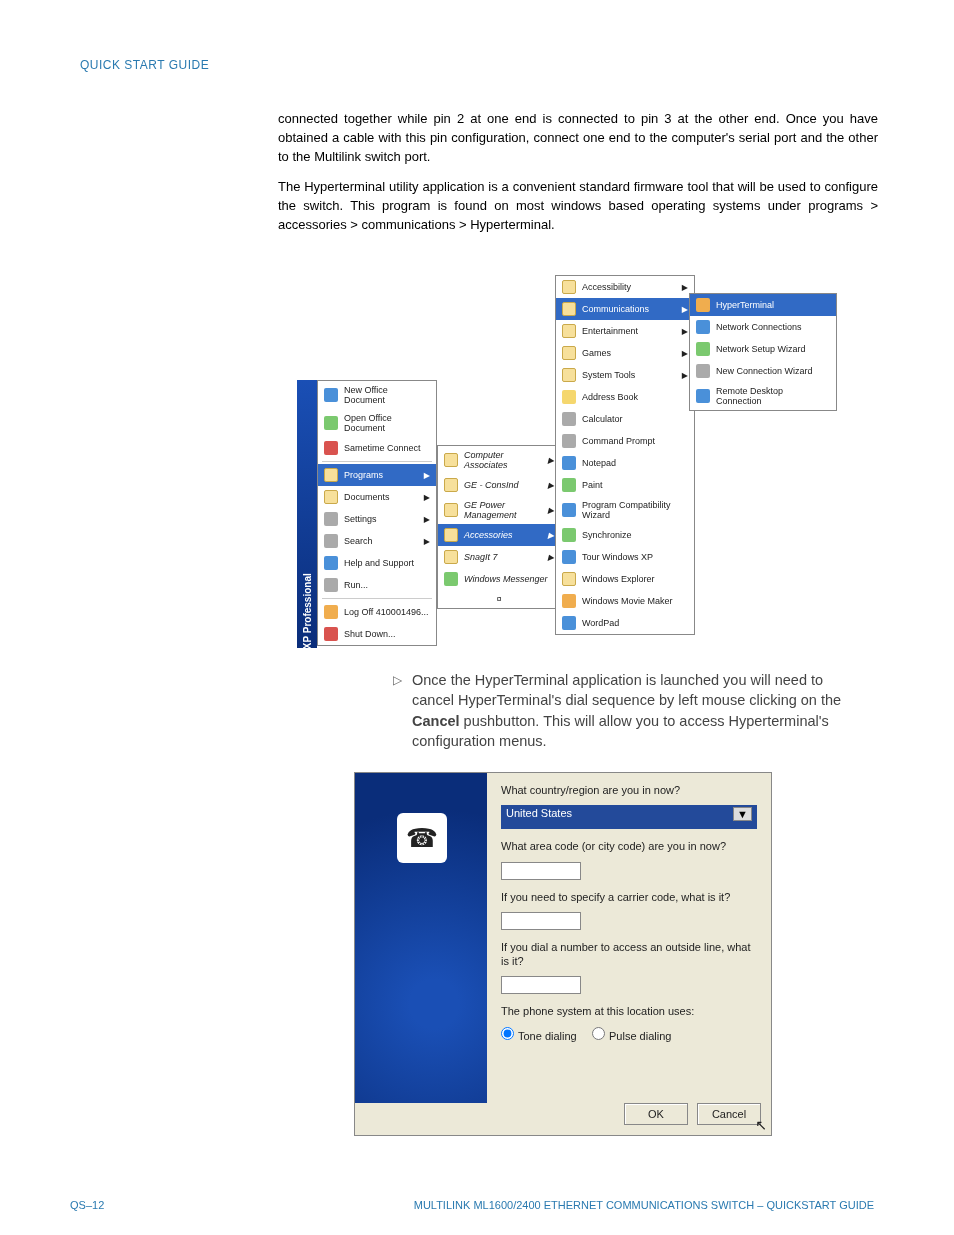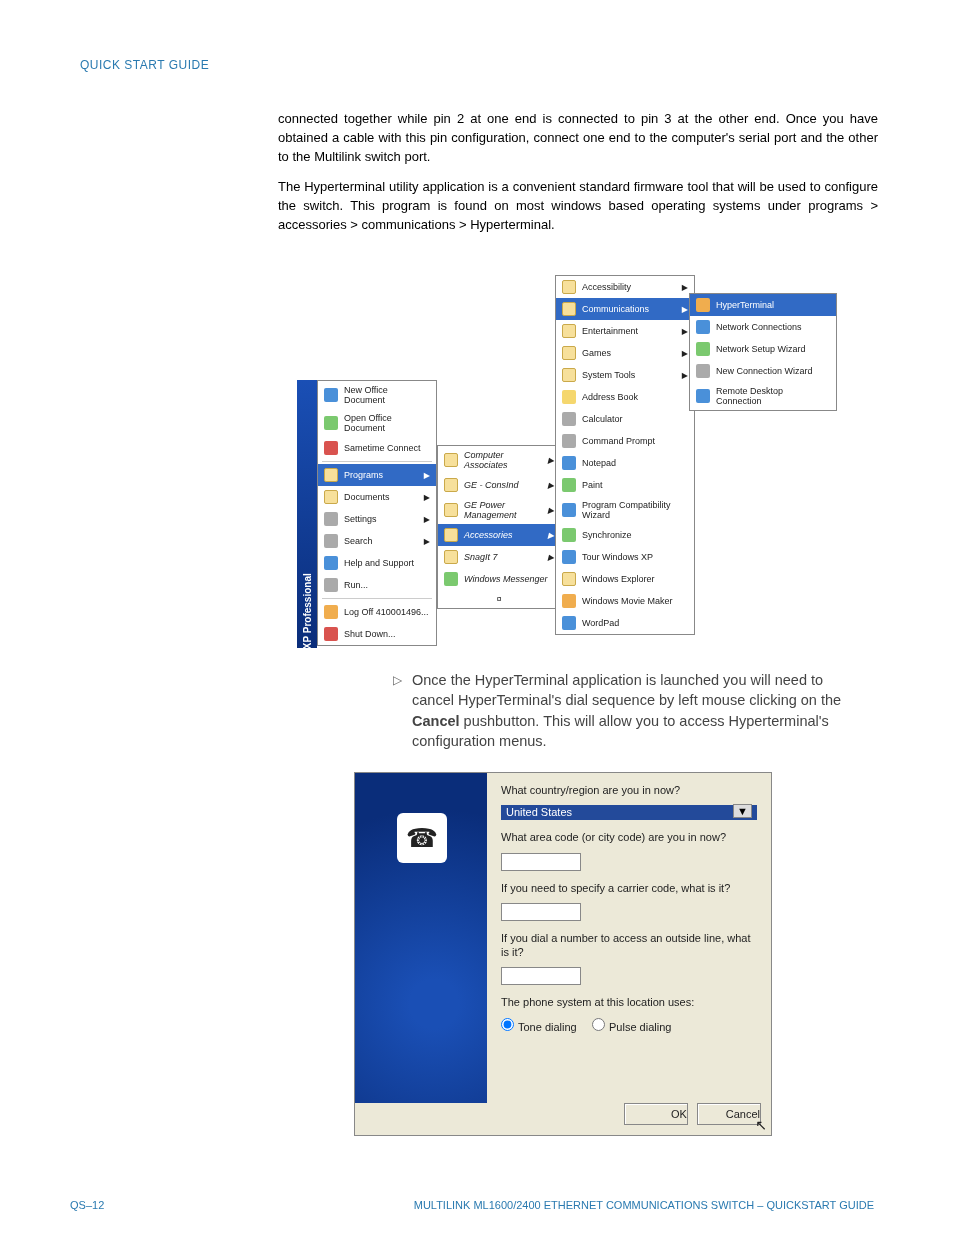--- a/index.html
+++ b/index.html
@@ -171,31 +171,31 @@
     position: relative;
   }
   .phone-ico {
     position: absolute; top: 40px; left: 42px;
     width: 50px; height: 50px; background:#fff; border-radius:6px;
     display:flex;align-items:center;justify-content:center;font-size:26px;
   }
   .dlg-right { flex:1; padding: 10px 14px 8px 14px; }
   .dlg-right p { margin-bottom: 8px; line-height:1.3;}
   .dlg-select {
-    width: 100%; height: 15px; background:#fff; border:1px solid #234a9a;
+    width: 100%; height: 24px; background:#fff; border:1px solid #234a9a;
     color:#fff; background:#234a9a; padding:1px 4px; font-size:11px;
-    display:flex; align-items:flex-end; justify-content:space-between; margin-bottom:10px;
+    display:flex; align-items:flex-start; justify-content:space-between; margin-bottom:10px;
   }
   .dlg-input { width: 80px; height:18px; border:1px solid #888; background:#fff; margin-bottom:10px;}
   .dlg-radio-row { margin: 4px 0 14px 0; }
   .dlg-radio { margin-right: 4px; }
   .dlg-buttons { text-align: right; padding: 0 10px 10px 0;}
   .dlg-btn {
     display:inline-block; min-width:64px; height:22px; border:1px solid #888;
-    background:#ece9d8; margin-left:6px; font-size:11px; text-align:right; line-height:20px;
+    background:#ece9d8; margin-left:6px; font-size:11px; text-align:center; line-height:20px;
     box-shadow: 1px 1px 0 #fff inset;
   }
   .cursor { position:absolute; right:4px; bottom:2px; font-size:14px;}
 </style>
 </head>
 <body>
 
 <div class="header-link">QUICK START GUIDE</div>
 
 <div class="body-text para1">connected together while pin 2 at one end is connected to pin 3 at the other end. Once you have obtained a cable with this pin configuration, connect one end to the computer's serial port and the other to the Multilink switch port.</div>

